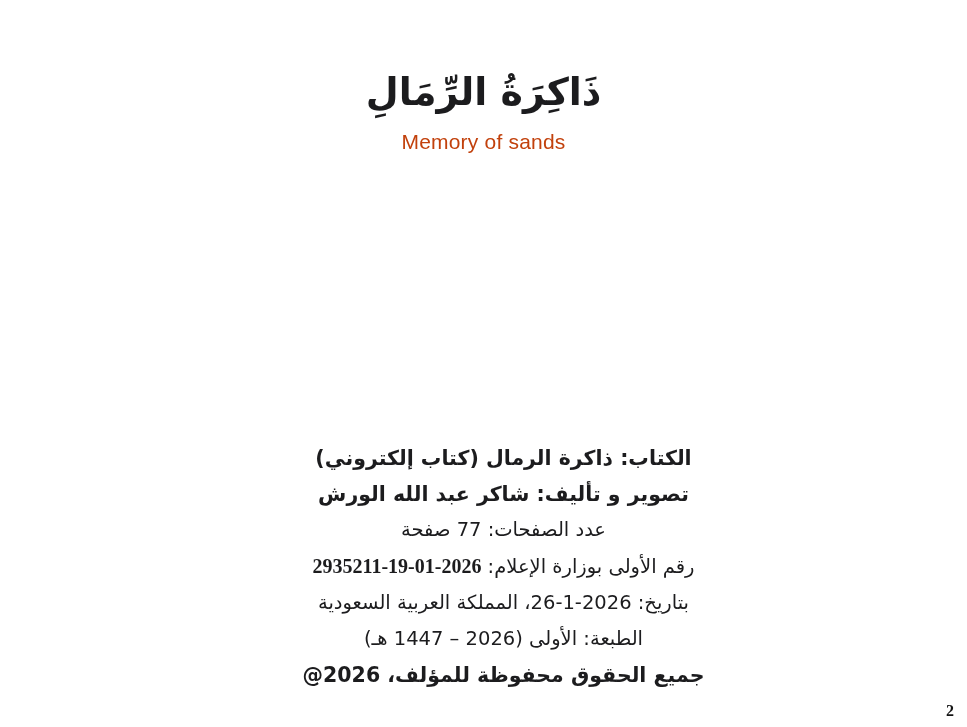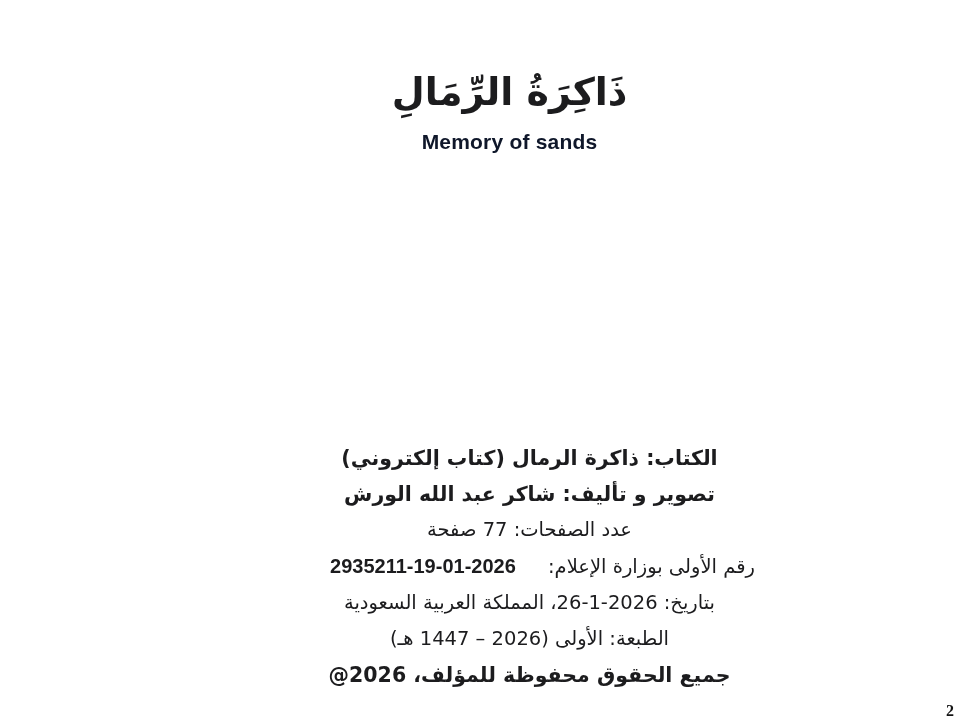--- a/index.html
+++ b/index.html
@@ -1,15 +1,15 @@
 <!DOCTYPE html>
 <html lang="ar"><head>
 <meta charset="utf-8">
 <style>
-  * { box-sizing: border-box; padding-left: 26px; }
+  * { box-sizing: border-box; }
   html, body { margin: 0; padding: 0; }
   body {
     width: 967px;
     height: 727px;
     background: #ffffff;
     position: relative;
     overflow: hidden;
     color: #1c1c1e;
     font-family: "DejaVu Sans", sans-serif;
   }
@@ -30,23 +30,23 @@
     direction: rtl;
     font-size: 38px;
     font-weight: 700;
     line-height: 60px;
     color: #1c1c1e;
     font-family: "DejaVu Sans", sans-serif;
   }
   .title-en {
     margin: 8px 0 0 0;
     font-size: 21px;
-    font-weight: 700;
+    font-weight: 400;
     line-height: 24px;
-    color: #0f172a;
+    color: #c2410c;
     letter-spacing: 0.2px;
     font-family: "Liberation Sans", "DejaVu Sans", sans-serif;
     text-align: center;
   }
   .info-block {
     position: absolute;
     top: 440px;
     left: 20px;
     width: 967px;
     direction: rtl;
@@ -58,21 +58,21 @@
     font-weight: 400;
     line-height: 36px;
     color: #1c1c1e;
     font-family: "DejaVu Sans", sans-serif;
   }
   .line.bold {
     font-weight: 700;
     font-size: 20.5px;
   }
   .reg-num {
-    font-family: Liberation Sans, sans-serif;
+    font-family: Liberation Serif, serif;
     font-weight: 700;
     font-size: 20px;
     letter-spacing: 0.2px;
   }
   .page-num {
     position: absolute;
     right: 13px;
     bottom: 7px;
     font-family: "Liberation Serif", "DejaVu Serif", serif;
     font-weight: 700;

